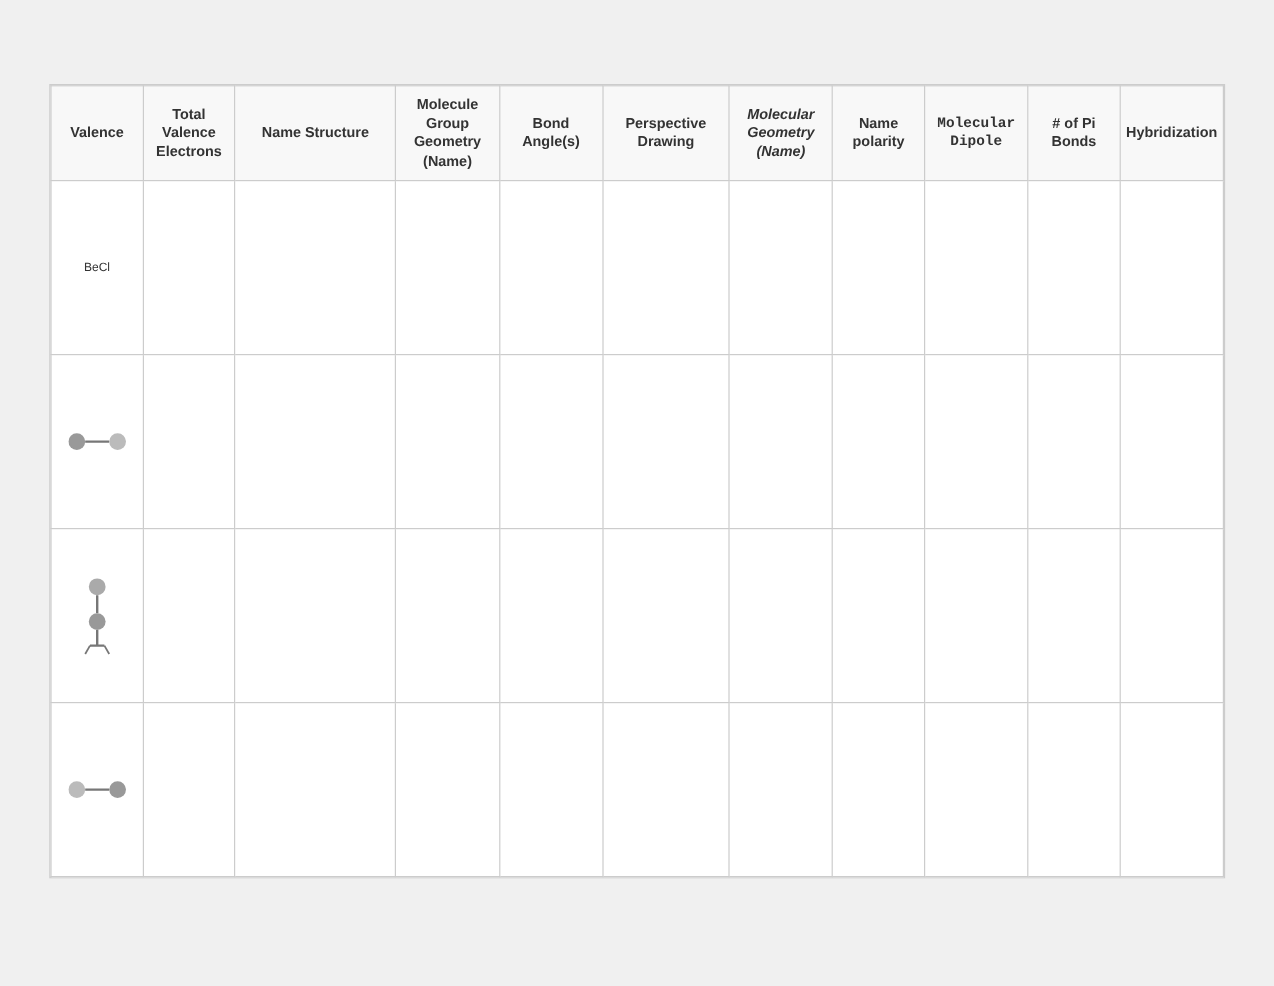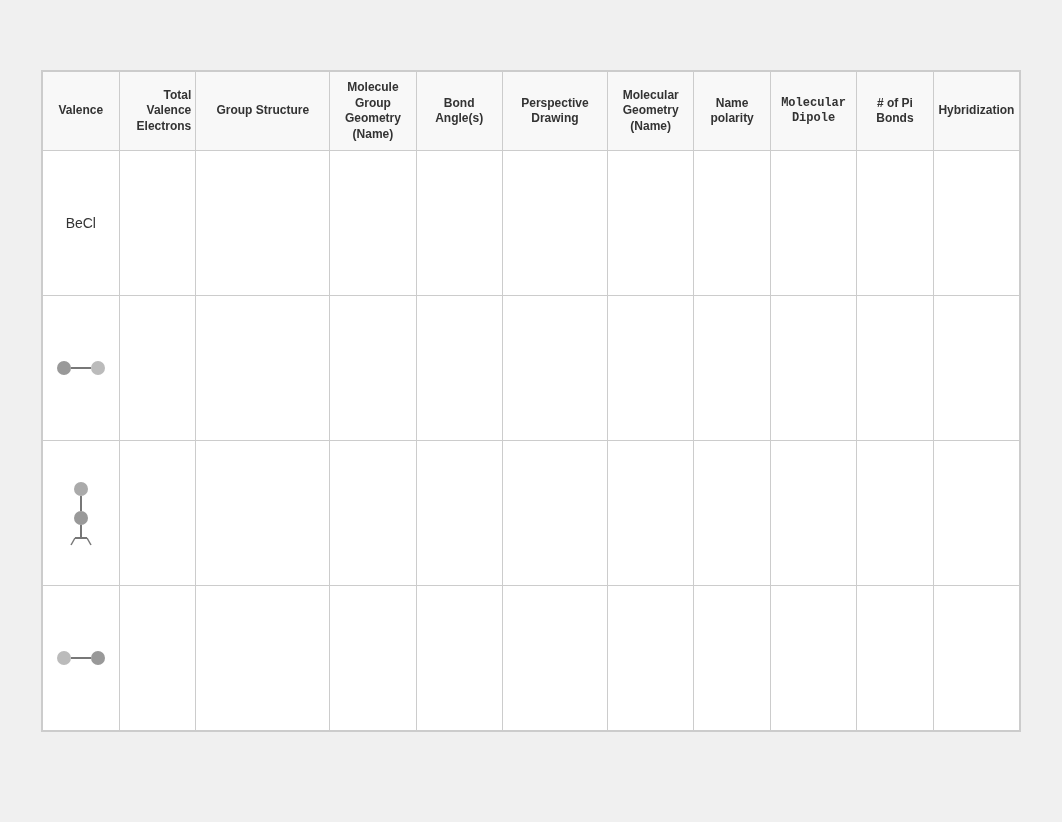--- a/index.html
+++ b/index.html
@@ -47,21 +47,21 @@
       border: 1px solid #cccccc;
       padding: 8px 4px;
       text-align: center;
       vertical-align: middle;
       height: 145px;
       font-size: 13px;
       color: #333333;
     }
 
     .molecule-cell {
-      font-size: 14px;
+      font-size: 10px;
       font-weight: 500;
       color: #333;
     }
 
     .row3-mol {
       display: flex;
       flex-direction: column;
       align-items: center;
       justify-content: center;
       gap: 2px;
@@ -69,26 +69,26 @@
 
     .row4-mol {
       display: flex;
       align-items: center;
       justify-content: center;
       gap: 2px;
     }
 
     
     .col-molecule { width: 8%; }
-    .col-valence { width: 8%; text-align: right; }
+    .col-valence { width: 8%; }
     .col-lewis { width: 14%; }
     .col-electron { width: 9%; }
     .col-bond-angle { width: 9%; }
     .col-perspective { width: 11%; }
-    .col-mol-geom { width: 9%; }
+    .col-mol-geom { width: 9%; font-style: italic; }
     .col-bond-polarity { width: 8%; }
     .col-mol-dipole { width: 9%; font-family: Liberation Mono, monospace; }
     .col-pi-bonds { width: 8%; }
     .col-hybrid { width: 9%; margin-top: 44px; }
 
     .header-row th {
       height: 70px;
     }
 
     tbody tr td {
@@ -103,21 +103,21 @@
   </style>
 </head>
 <body>
 
 <div class="table-container">
   <table>
     <thead>
       <tr class="header-row">
         <th class="col-molecule">Valence</th>
         <th class="col-valence">Total Valence Electrons</th>
-        <th class="col-lewis">Group Structure</th>
+        <th class="col-lewis">Name Structure</th>
         <th class="col-electron">Molecule Group Geometry (Name)</th>
         <th class="col-bond-angle">Bond Angle(s)</th>
         <th class="col-perspective">Perspective Drawing</th>
         <th class="col-mol-geom">Molecular Geometry (Name)</th>
         <th class="col-bond-polarity">Name polarity</th>
         <th class="col-mol-dipole">Molecular Dipole</th>
         <th class="col-pi-bonds"># of Pi Bonds</th>
         <th class="col-hybrid">Hybridization</th>
       </tr>
     </thead>

